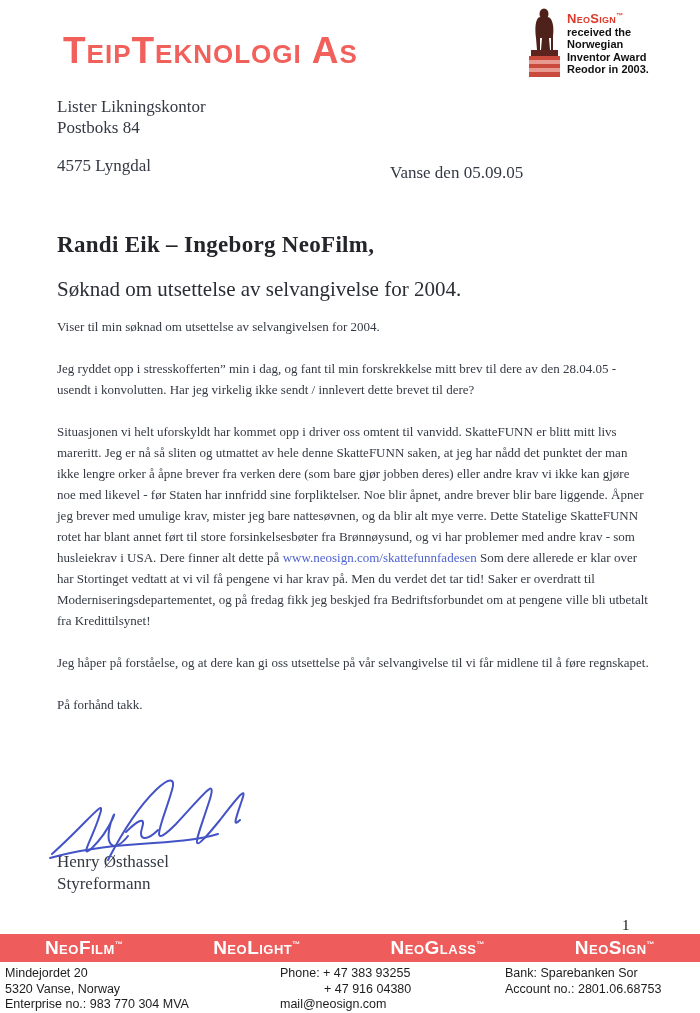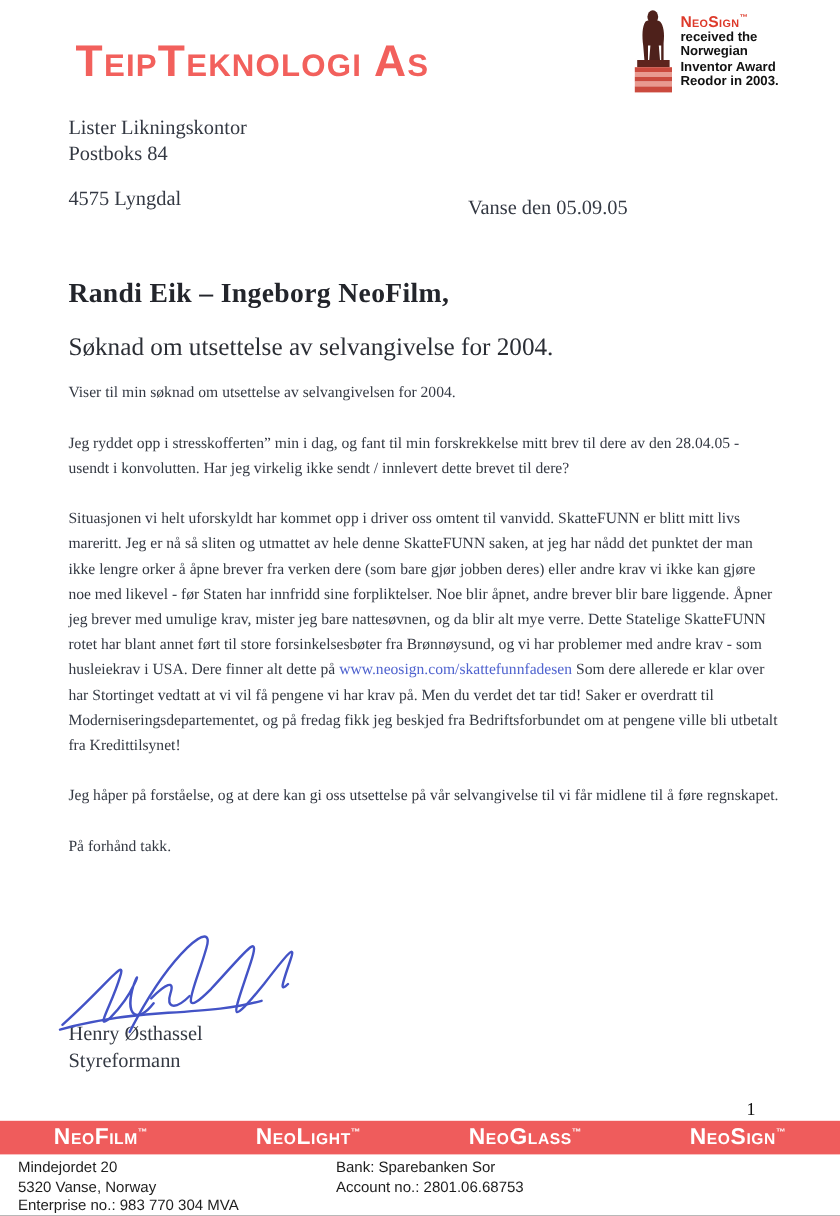--- a/index.html
+++ b/index.html
@@ -48,21 +48,21 @@
   .brand{
     font-family:"Liberation Sans", sans-serif;font-variant:small-caps;
     font-weight:bold;font-size:19px;color:#fff;letter-spacing:.5px;white-space:nowrap;
   }
   .brand sup{font-size:8px;font-variant:normal;}
   .pagenum{position:absolute;left:622px;top:917px;font-size:15px;color:#111;z-index:3;}
   .contact{
     position:absolute;left:0;top:966px;width:700px;display:flex;
     font-family:"Liberation Sans", sans-serif;font-size:12.5px;line-height:15.5px;color:#1d1d1d;
   }
-  .contact .col1{width:280px;padding-left:15px;box-sizing:border-box;}
+  .contact .col1{width:280px;padding-left:5px;box-sizing:border-box;}
   .contact .col2{width:225px;}
   .contact .col3{width:195px;}
   .phone2{padding-left:44px;}
 </style>
 </head>
 <body>
 
 <div class="page">
 
   <div class="logo">TeipTeknologi As</div>
@@ -134,19 +134,24 @@
     <div class="brand"><span>NeoGlass</span><sup>™</sup></div>
     <div class="brand"><span>NeoSign</span><sup>™</sup></div>
   </div>
 
   <div class="contact">
     <div class="col1">
       <div>Mindejordet 20</div>
       <div>5320 Vanse,  Norway</div>
       <div>Enterprise no.: 983 770 304 MVA</div>
     </div>
+    <div class="col2">
+      <div>Phone: + 47 383 93255</div>
+      <div class="phone2">+ 47 916 04380</div>
+      <div>mail@neosign.com</div>
+    </div>
     <div class="col3">
       <div>Bank: Sparebanken Sor</div>
       <div>Account no.: 2801.06.68753</div>
     </div>
   </div>
 
 </div>
 
 </body></html>

